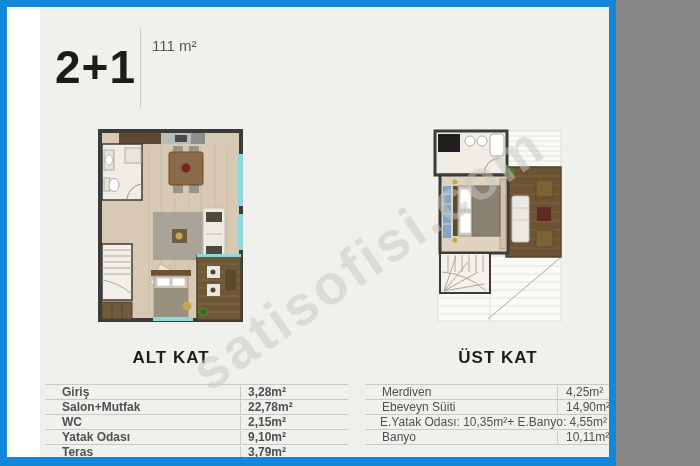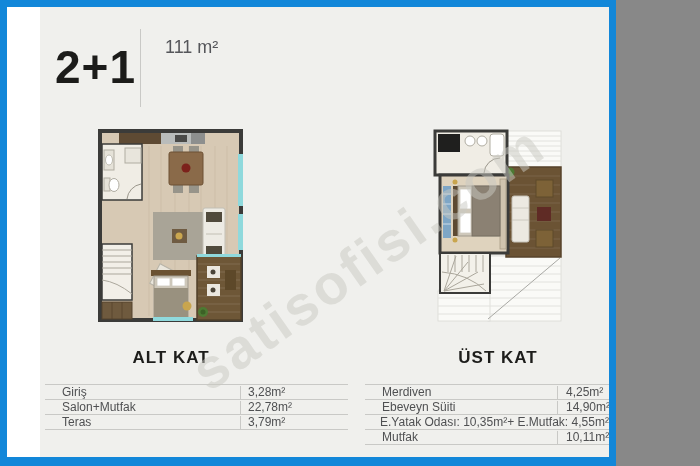--- a/index.html
+++ b/index.html
@@ -8,35 +8,35 @@
     position:relative; width:616px; height:466px; background:#ffffff;
     border:7px solid #1287d9; border-bottom-width:9px; overflow:hidden;
   }
   .inner { position:relative; width:686px; height:450px; overflow:hidden; }
   .panel { position:absolute; left:33px; top:0; width:618px; height:450px; background:#f0f0ed; }
 
   
   .type-label { position:absolute; left:48px; top:33px; font-size:46px; font-weight:700;
     color:#1c1c1a; letter-spacing:1px; }
   .hdr-divider { position:absolute; left:133px; top:22px; width:1px; height:78px; background:#c9c9c6; }
-  .hdr-area { position:absolute; left:158px; top:30px; font-size:18px; color:#55565a; }
+  .hdr-area { position:absolute; left:145px; top:30px; font-size:15px; color:#55565a; }
   .hdr-block { position:absolute; left:149px; top:58px; font-size:13.5px; color:#55565a; }
 
   
   .plan { position:absolute; }
   .plan-alt { left:90px; top:121px; width:148px; height:196px; }
   .plan-ust { left:425px; top:121px; width:132px; height:196px; }
   .caption { position:absolute; top:341px; font-size:17px; font-weight:700; color:#1d1d1b;
     letter-spacing:1px; text-align:center; }
   .caption-alt { left:90px; width:148px; }
   .caption-ust { left:425px; width:132px; }
 
   
   .area-table { position:absolute; top:377px; font-size:12px; color:#4f5052; }
-  .table-alt { left:38px; width:303px; }
+  .table-alt { left:38px; width:303px;font-weight:bold; }
   .table-ust { left:358px; width:286px; }
   .area-table { border-top:1px solid #c9c9c6; }
   .trow { position:relative; height:15px; line-height:15px; border-bottom:1px solid #c9c9c6; }
   .tlabel { position:absolute; left:17px; top:0; white-space:nowrap; }
   .tvalue { position:absolute; top:0; white-space:nowrap; }
   .table-alt .tvalue { left:203px;text-align:right; }
   .table-ust .tvalue { left:201px; }
   .table-alt .vdiv { position:absolute; left:195px; top:1px; width:1px; height:13px; background:#c9c9c6; }
   .table-ust .vdiv { position:absolute; left:192px; top:1px; width:1px; height:13px; background:#c9c9c6; }
   .trow-span .tlabel { left:15px; }
@@ -264,42 +264,52 @@
         <span class="tlabel">Giriş</span>
         <span class="vdiv"></span>
         <span class="tvalue">3,28m²</span>
       </div>
       <div class="trow">
         <span class="tlabel">Salon+Mutfak</span>
         <span class="vdiv"></span>
         <span class="tvalue">22,78m²</span>
       </div>
       <div class="trow">
+        <span class="tlabel">WC</span>
+        <span class="vdiv"></span>
+        <span class="tvalue">2,15m²</span>
+      </div>
+      <div class="trow">
+        <span class="tlabel">Yatak Odası</span>
+        <span class="vdiv"></span>
+        <span class="tvalue">9,10m²</span>
+      </div>
+      <div class="trow">
         <span class="tlabel">Teras</span>
         <span class="vdiv"></span>
         <span class="tvalue">3,79m²</span>
       </div>
     </div>
 
     <div class="area-table table-ust">
       <div class="trow">
         <span class="tlabel">Merdiven</span>
         <span class="vdiv"></span>
         <span class="tvalue">4,25m²</span>
       </div>
       <div class="trow">
         <span class="tlabel">Ebeveyn Süiti</span>
         <span class="vdiv"></span>
         <span class="tvalue">14,90m²</span>
       </div>
       <div class="trow trow-span">
-        <span class="tlabel">E.Yatak Odası: 10,35m²+ E.Mutfak: 4,55m²</span>
-      </div>
-      <div class="trow">
-        <span class="tlabel">Mutfak</span>
+        <span class="tlabel">E.Yatak Odası: 10,35m²+ E.Banyo: 4,55m²</span>
+      </div>
+      <div class="trow">
+        <span class="tlabel">Banyo</span>
         <span class="vdiv"></span>
         <span class="tvalue">10,11m²</span>
       </div>
     </div>
 
     <div class="wm-diagonal">satisofisi.com</div>
   </div>
 </div>
 
 </body></html>

